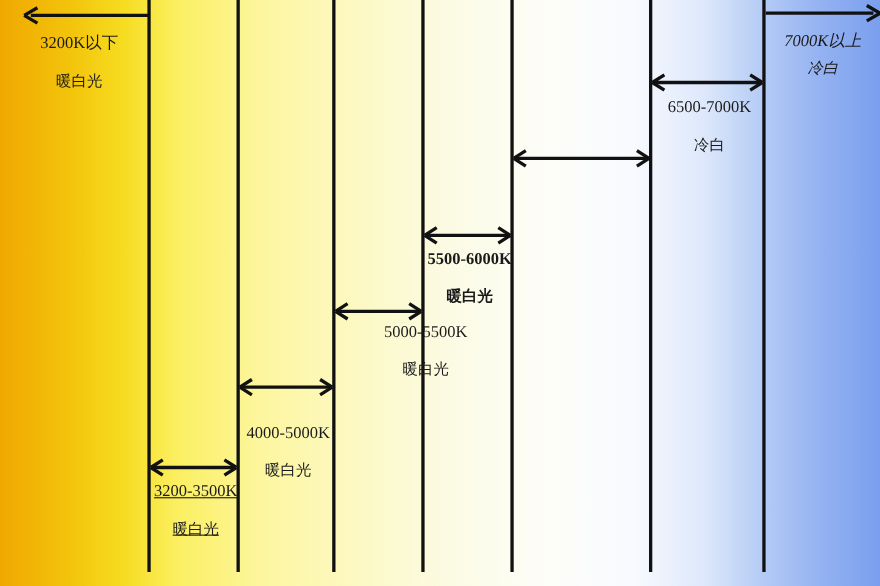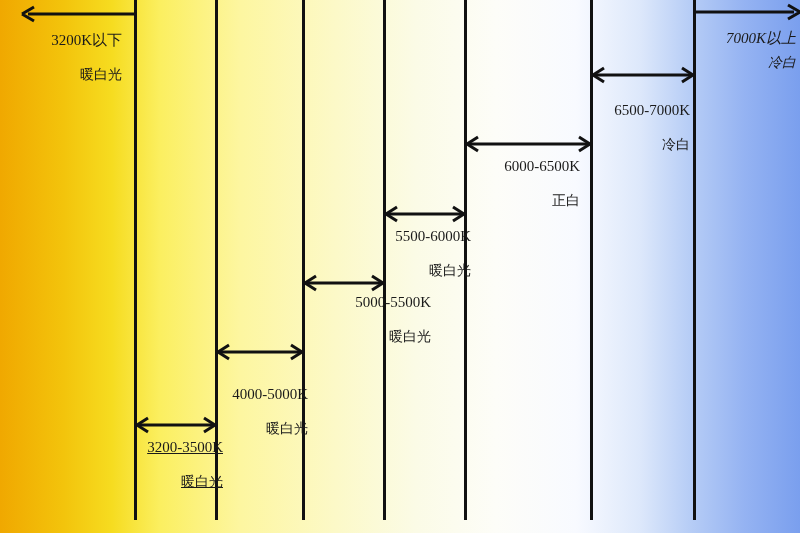--- a/index.html
+++ b/index.html
@@ -9,21 +9,21 @@
     background: linear-gradient(to right,
       #f0a800 0%, #f3c40c 8%, #f6dc20 14%, #fbef60 20%, #fdf6a0 30%,
       #fcf9c8 42%, #fbfbe6 52%, #fdfdf8 62%, #f8faff 72%,
       #dde8fb 80%, #b8cef6 86%, #95b3f2 93%, #7a9fee 100%);
     font-family: "Liberation Serif", "DejaVu Serif", serif;
     color: #1a1a1a;
   }
   .vline { position: absolute; top: 0; width: 3px; height: 520px; background: #111; }
   .arrow { position: absolute; height: 14px; }
   .arrow svg { display: block; width: 100%; height: 14px; overflow: visible; }
-  .label { position: absolute; text-align: right; font-size: 15px; line-height: 20px; white-space: nowrap; }
+  .label { position: absolute; text-align: center; font-size: 15px; line-height: 20px; white-space: nowrap; }
   .label .sub { display: block; margin-top: 14px; font-family: "DejaVu Sans", sans-serif; font-size: 14px; }
 </style>
 </head>
 <body>
 
 <div id="canvas">
 
   <div class="vline" style="left:134px"></div>
   <div class="vline" style="left:215px"></div>
   <div class="vline" style="left:302px"></div>
@@ -75,43 +75,39 @@
     <span>5000-5500K</span>
     <span class="sub">暖白光</span>
   </div>
 
   <div class="arrow" style="left:386px; top:207px; width:78px;">
     <svg viewBox="0 0 78 14" preserveAspectRatio="none">
         <line x1="2" y1="7" x2="76" y2="7" stroke="#111" stroke-width="3"></line>
         <path d="M0 7 L11 0 M0 7 L11 14 M78 7 L67 0 M78 7 L67 14" stroke="#111" stroke-width="3" fill="none"></path>
       </svg>
   </div>
-  <div class="label" style="left:383px; top:226px; width:88px;">
+  <div class="label" style="left:383px; top:226px; width:88px;font-weight:bold;">
     <span>5500-6000K</span>
     <span class="sub">暖白光</span>
   </div>
 
   <div class="arrow" style="left:467px; top:137px; width:123px;">
     <svg viewBox="0 0 123 14" preserveAspectRatio="none">
         <line x1="2" y1="7" x2="121" y2="7" stroke="#111" stroke-width="3"></line>
         <path d="M0 7 L11 0 M0 7 L11 14 M123 7 L112 0 M123 7 L112 14" stroke="#111" stroke-width="3" fill="none"></path>
       </svg>
   </div>
-  <div class="label" style="left:480px; top:156px; width:100px;">
-    <span>6000-6500K</span>
-    <span class="sub">正白</span>
-  </div>
 
   <div class="arrow" style="left:593px; top:68px; width:100px;">
     <svg viewBox="0 0 100 14" preserveAspectRatio="none">
         <line x1="2" y1="7" x2="98" y2="7" stroke="#111" stroke-width="3"></line>
         <path d="M0 7 L11 0 M0 7 L11 14 M100 7 L89 0 M100 7 L89 14" stroke="#111" stroke-width="3" fill="none"></path>
       </svg>
   </div>
-  <div class="label" style="left:600px; top:100px; width:90px;">
+  <div class="label" style="left:600px; top:88px; width:90px;">
     <span>6500-7000K</span>
     <span class="sub">冷白</span>
   </div>
 
   <div class="arrow" style="left:696px; top:5px; width:104px;">
     <svg viewBox="0 0 104 14" preserveAspectRatio="none">
         <line x1="0" y1="7" x2="98" y2="7" stroke="#111" stroke-width="3"></line>
         <path d="M104 7 L92 0 M104 7 L92 14" stroke="#111" stroke-width="3" fill="none"></path>
       </svg>
   </div>

